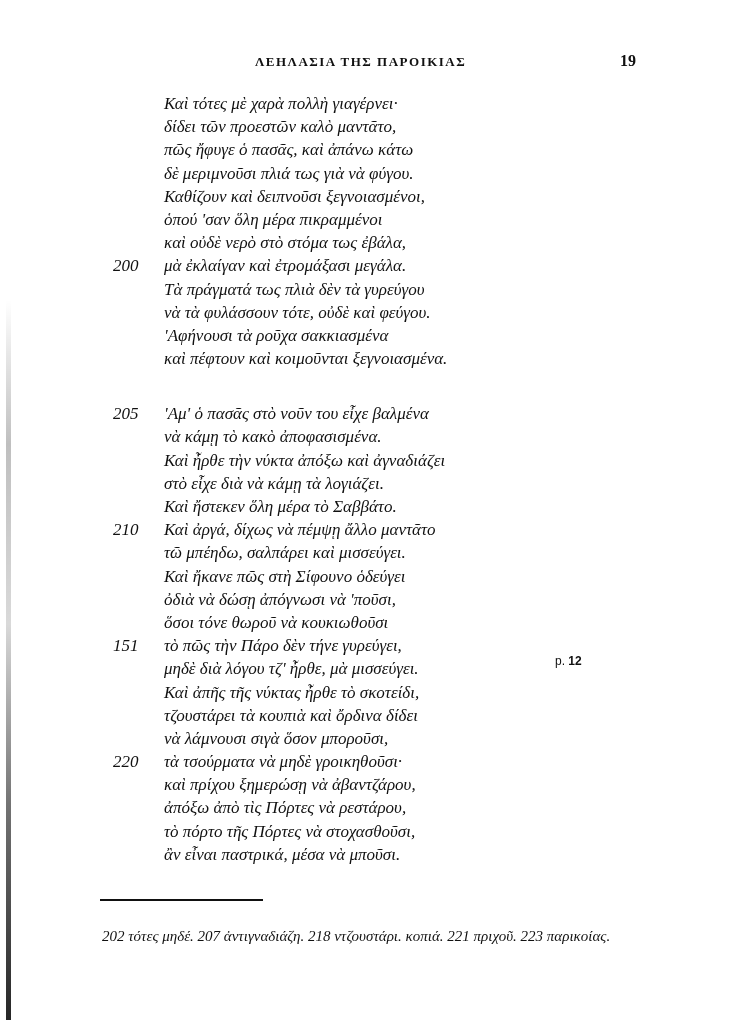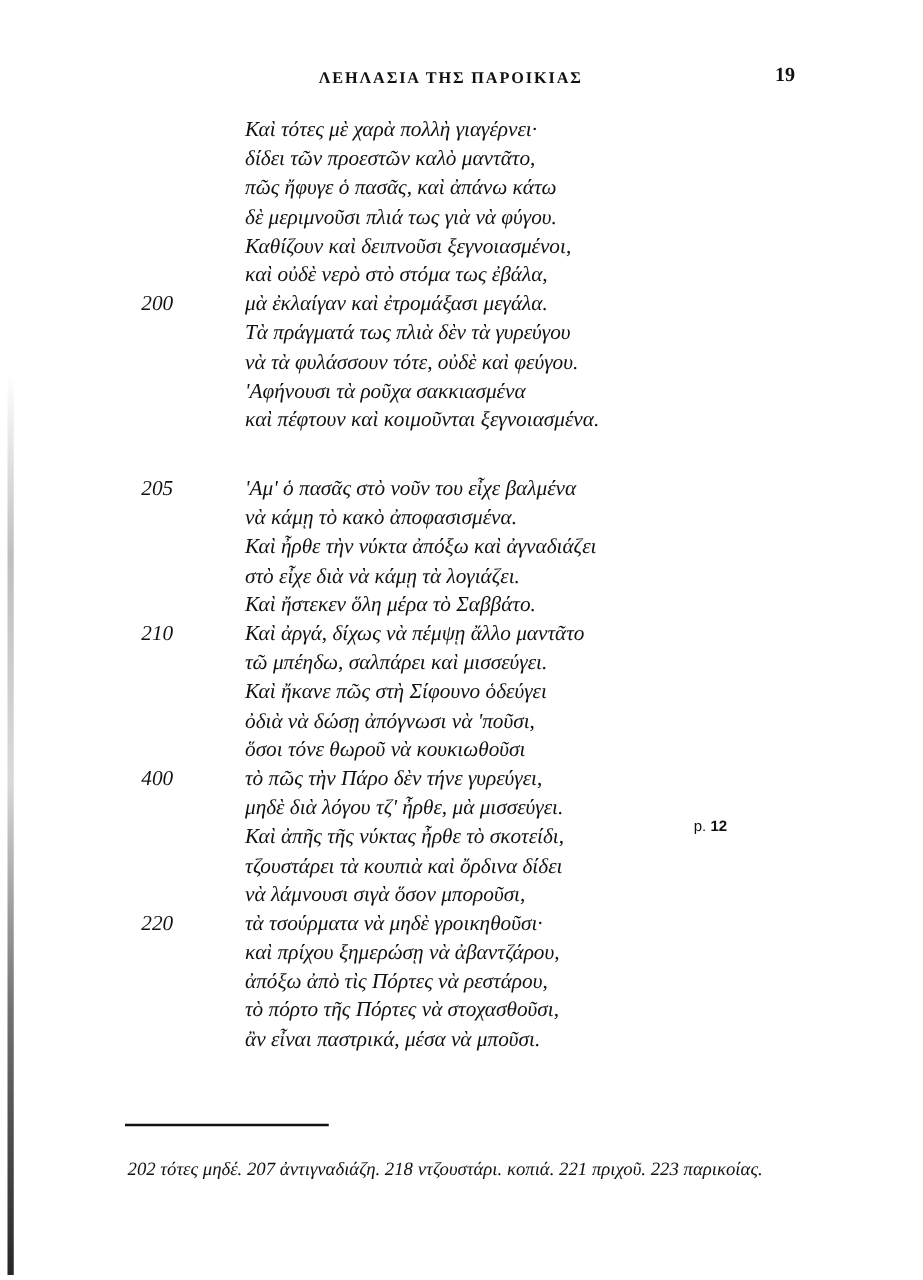--- a/index.html
+++ b/index.html
@@ -20,21 +20,21 @@
     font-family: "Liberation Serif", serif; font-size: 16px; font-weight: bold;
   }
   .verses { position: absolute; top: 92px; left: 0; width: 738px; }
   .line {
     position: relative; height: 23.2px; line-height: 23.2px;
     font-family: "Liberation Serif", serif; font-style: italic; font-size: 17px;
   }
   .line .num {
     position: absolute; left: 113px; width: 40px; font-style: italic;
   }
-  .line .text { position: absolute; left: 164px; white-space: nowrap; margin-left: 32px; }
+  .line .text { position: absolute; left: 164px; white-space: nowrap; }
   .stanza-gap { height: 32px; }
   .margin-ref {
     position: absolute; top: 654px; left: 555px;
     font-family: "Liberation Sans", sans-serif; font-size: 12px;
   }
   .margin-ref b { font-weight: bold; }
   .footnote-rule {
     position: absolute; top: 899px; left: 100px; width: 163px; height: 2px; background: #111;
   }
   .footnotes {
@@ -64,20 +64,24 @@
         <span class="num"></span>
         <span class="text">πῶς ἤφυγε ὁ πασᾶς, καὶ ἀπάνω κάτω</span>
       </div>
       <div class="line">
         <span class="num"></span>
         <span class="text">δὲ μεριμνοῦσι πλιά τως γιὰ νὰ φύγου.</span>
       </div>
       <div class="line">
         <span class="num"></span>
         <span class="text">Καθίζουν καὶ δειπνοῦσι ξεγνοιασμένοι,</span>
+      </div>
+      <div class="line">
+        <span class="num"></span>
+        <span class="text">ὁπού 'σαν ὅλη μέρα πικραμμένοι</span>
       </div>
       <div class="line">
         <span class="num"></span>
         <span class="text">καὶ οὐδὲ νερὸ στὸ στόμα τως ἐβάλα,</span>
       </div>
       <div class="line">
         <span class="num">200</span>
         <span class="text">μὰ ἐκλαίγαν καὶ ἐτρομάξασι μεγάλα.</span>
       </div>
       <div class="line">
@@ -133,21 +137,21 @@
       </div>
       <div class="line">
         <span class="num"></span>
         <span class="text">ὀδιὰ νὰ δώσῃ ἀπόγνωσι νὰ 'ποῦσι,</span>
       </div>
       <div class="line">
         <span class="num"></span>
         <span class="text">ὅσοι τόνε θωροῦ νὰ κουκιωθοῦσι</span>
       </div>
       <div class="line">
-        <span class="num">400</span>
+        <span class="num">151</span>
         <span class="text">τὸ πῶς τὴν Πάρο δὲν τήνε γυρεύγει,</span>
       </div>
       <div class="line">
         <span class="num"></span>
         <span class="text">μηδὲ διὰ λόγου τζ' ἦρθε, μὰ μισσεύγει.</span>
       </div>
       <div class="line">
         <span class="num"></span>
         <span class="text">Καὶ ἀπῆς τῆς νύκτας ἦρθε τὸ σκοτείδι,</span>
       </div>

